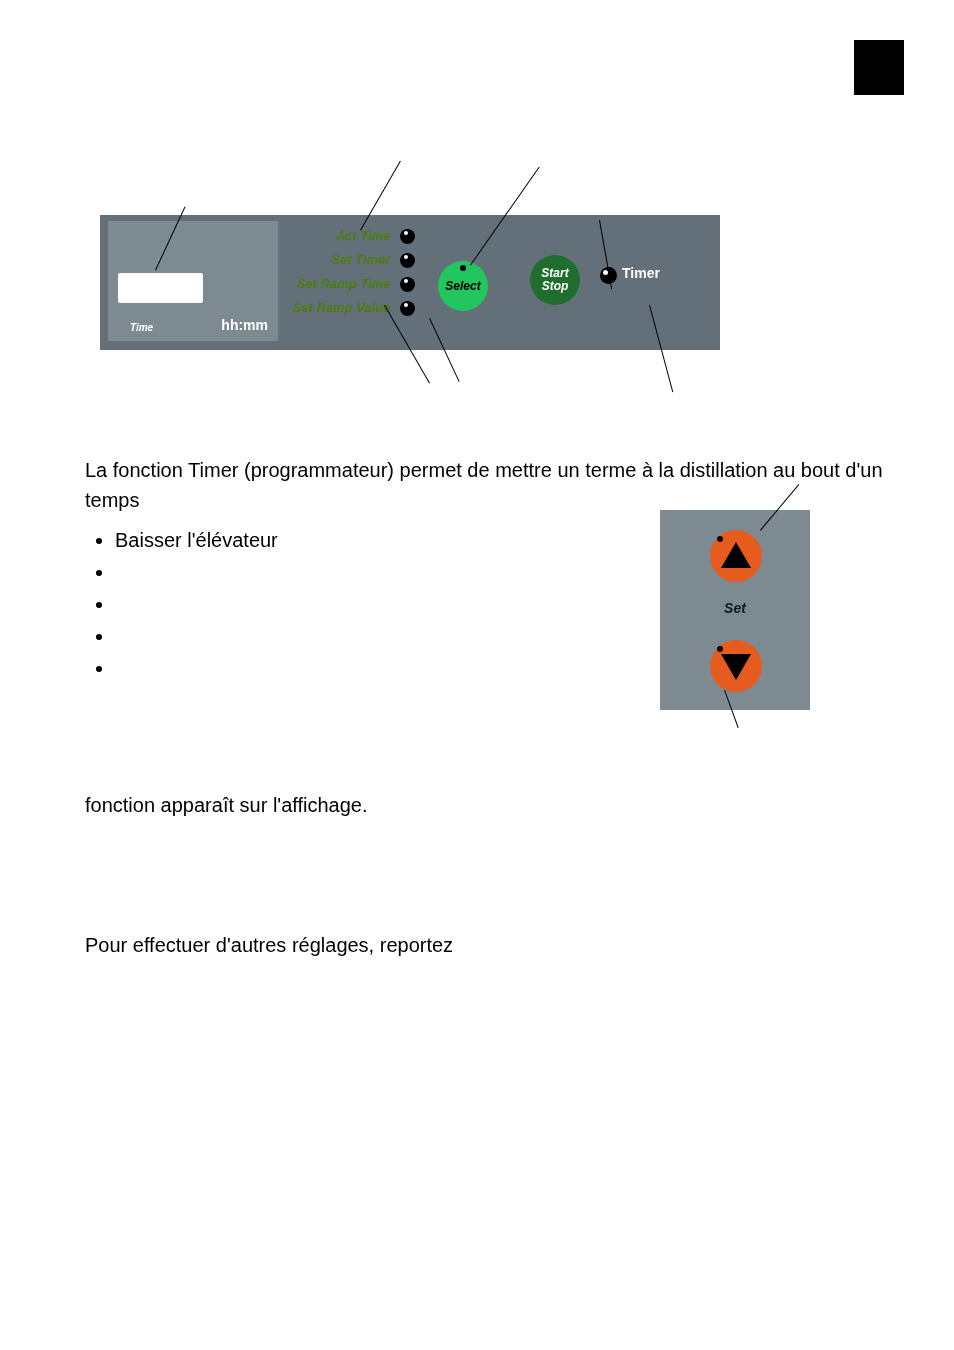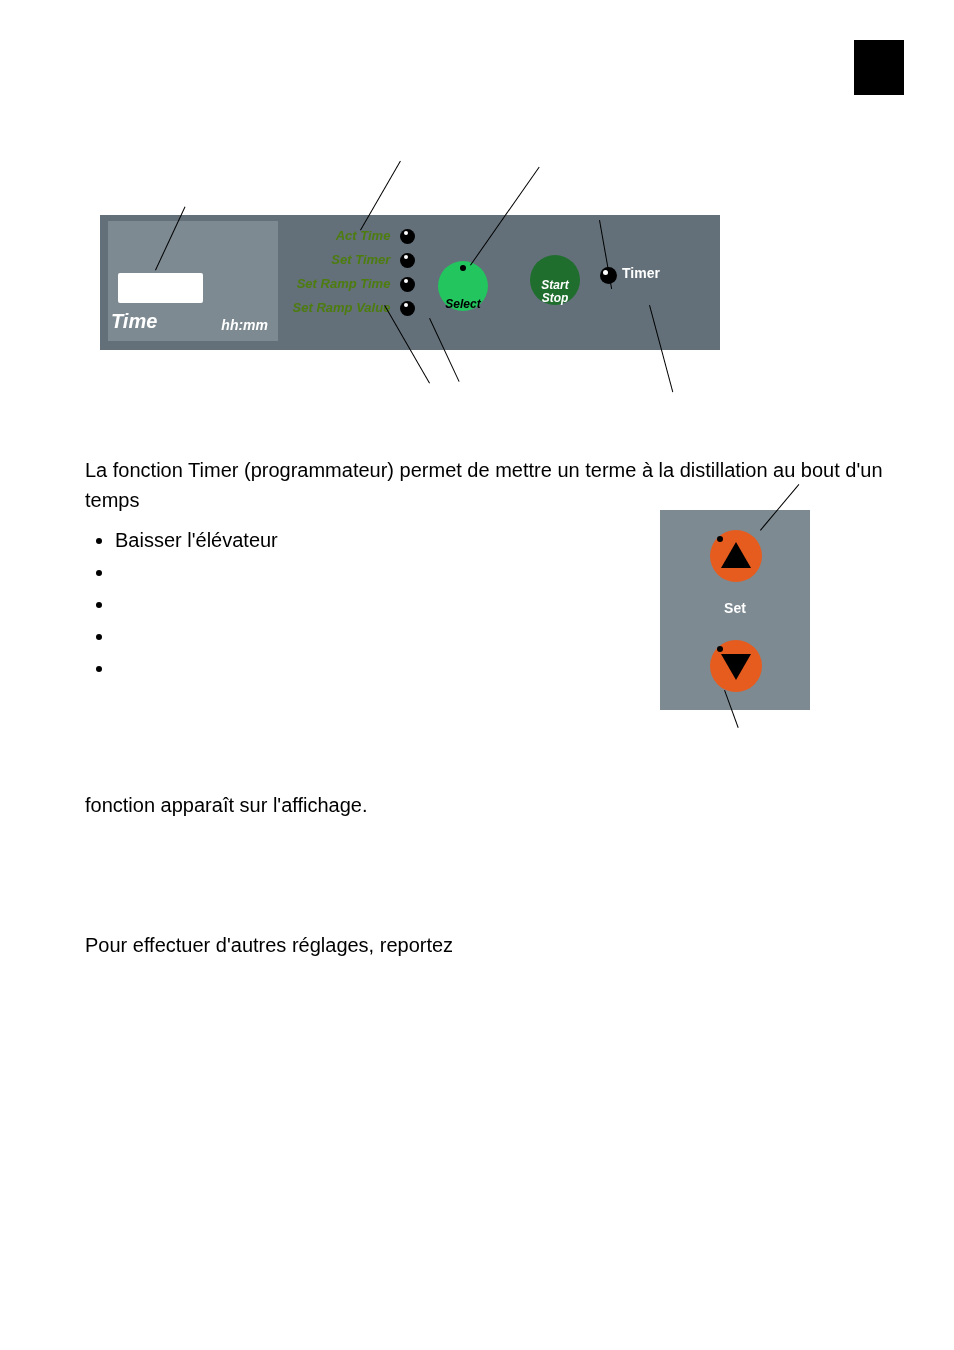--- a/index.html
+++ b/index.html
@@ -47,34 +47,33 @@
     top: 52px;
     left: 10px;
     width: 85px;
     height: 30px;
     background: #fff;
     border-radius: 2px;
   }
   .panel-inner .time-label {
     position: absolute;
     bottom: 8px;
-    left: 3px;
+    left: 22px;
     color: #fff;
     font-weight: bold;
     font-style: italic;
-    font-size: 20px;
+    font-size: 10px;
     text-align: right;
   }
   .panel-inner .hhmm-label {
     position: absolute;
     bottom: 8px;
     right: 10px;
     color: #fff;
     font-weight: bold;
-    font-style: italic;
     font-size: 14px;
   }
   .led-row {
     position: absolute;
     left: 195px;
     color: #4d7c0f;
     font-weight: bold;
     font-style: italic;
     font-size: 13px;
     text-align: right;
@@ -97,21 +96,21 @@
     width: 4px; height: 4px;
     background: #fff;
     border-radius: 50%;
   }
   .btn-circle {
     position: absolute;
     width: 50px;
     height: 50px;
     border-radius: 50%;
     display: flex;
-    align-items: flex-end;
+    align-items: center;
     justify-content: center;
     font-weight: bold;
     font-style: italic;
     font-size: 12px;
     color: #000;
   }
   .btn-select {
     background: #22c55e;
     top: 106px;
     left: 338px;
@@ -217,22 +216,23 @@
     border-left: 15px solid transparent;
     border-right: 15px solid transparent;
     border-top: 26px solid #000;
   }
   .set-label {
     position: absolute;
     top: 90px;
     left: 0;
     width: 100%;
     text-align: center;
-    color: #ffffff;
-    font-weight: bold;
+    color: #0f172a;
+    font-weight: bold;
+    font-style: italic;
     font-size: 14px;
   }
 </style>
 </head>
 <body>
 
 <div class="page-num-box"></div>
 
 <div class="figure-area">
 

